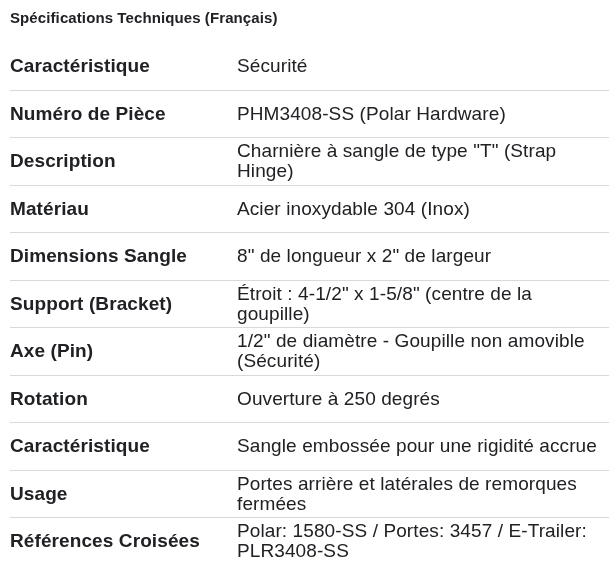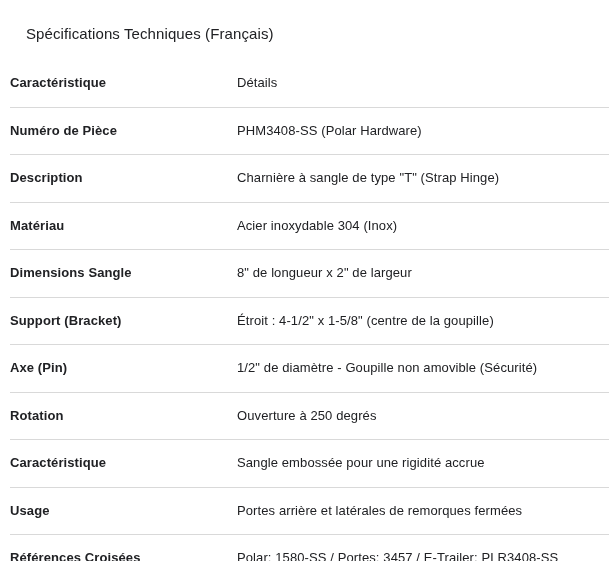--- a/index.html
+++ b/index.html
@@ -12,37 +12,37 @@
     font-family: "Liberation Sans", "DejaVu Sans", sans-serif;
     color: #202124;
   }
   .page {
     padding: 8px 0 0 10px;
     box-sizing: border-box;
     width: 609px;
   }
   .title {
     font-size: 15px;
-    font-weight: 400;
+    font-weight: 700;
     line-height: 20px;
-    margin: 16px;
+    margin: 0;
     letter-spacing: 0.1px;
   }
   .spec-table {
     margin-top: 15px;
   }
   .row {
     display: flex;
     align-items: center;
     height: 47.5px;
     border-bottom: 1px solid #d9d9d9;
     box-sizing: border-box;
   }
   .cell {
-    font-size: 13px;
+    font-size: 19px;
     line-height: 20px;
     letter-spacing: 0.1px;
   }
   .cell.label {
     width: 227px;
     flex: 0 0 227px;
     font-weight: 700;
   }
   .cell.detail {
     flex: 1;
@@ -58,21 +58,21 @@
 </head>
 <body>
 
 <div class="page">
   <h1 class="title">Spécifications Techniques (Français)</h1>
 
   <div class="spec-table">
 
     <div class="row header">
       <div class="cell label">Caractéristique</div>
-      <div class="cell detail">Détails</div>
+      <div class="cell detail">Sécurité</div>
     </div>
 
     <div class="row">
       <div class="cell label">Numéro de Pièce</div>
       <div class="cell detail"><span class="seg-bold">PHM3408-SS</span><span> (Polar Hardware)</span></div>
     </div>
 
     <div class="row">
       <div class="cell label">Description</div>
       <div class="cell detail"><span>Charnière à sangle de type "T" (Strap Hinge)</span></div>

